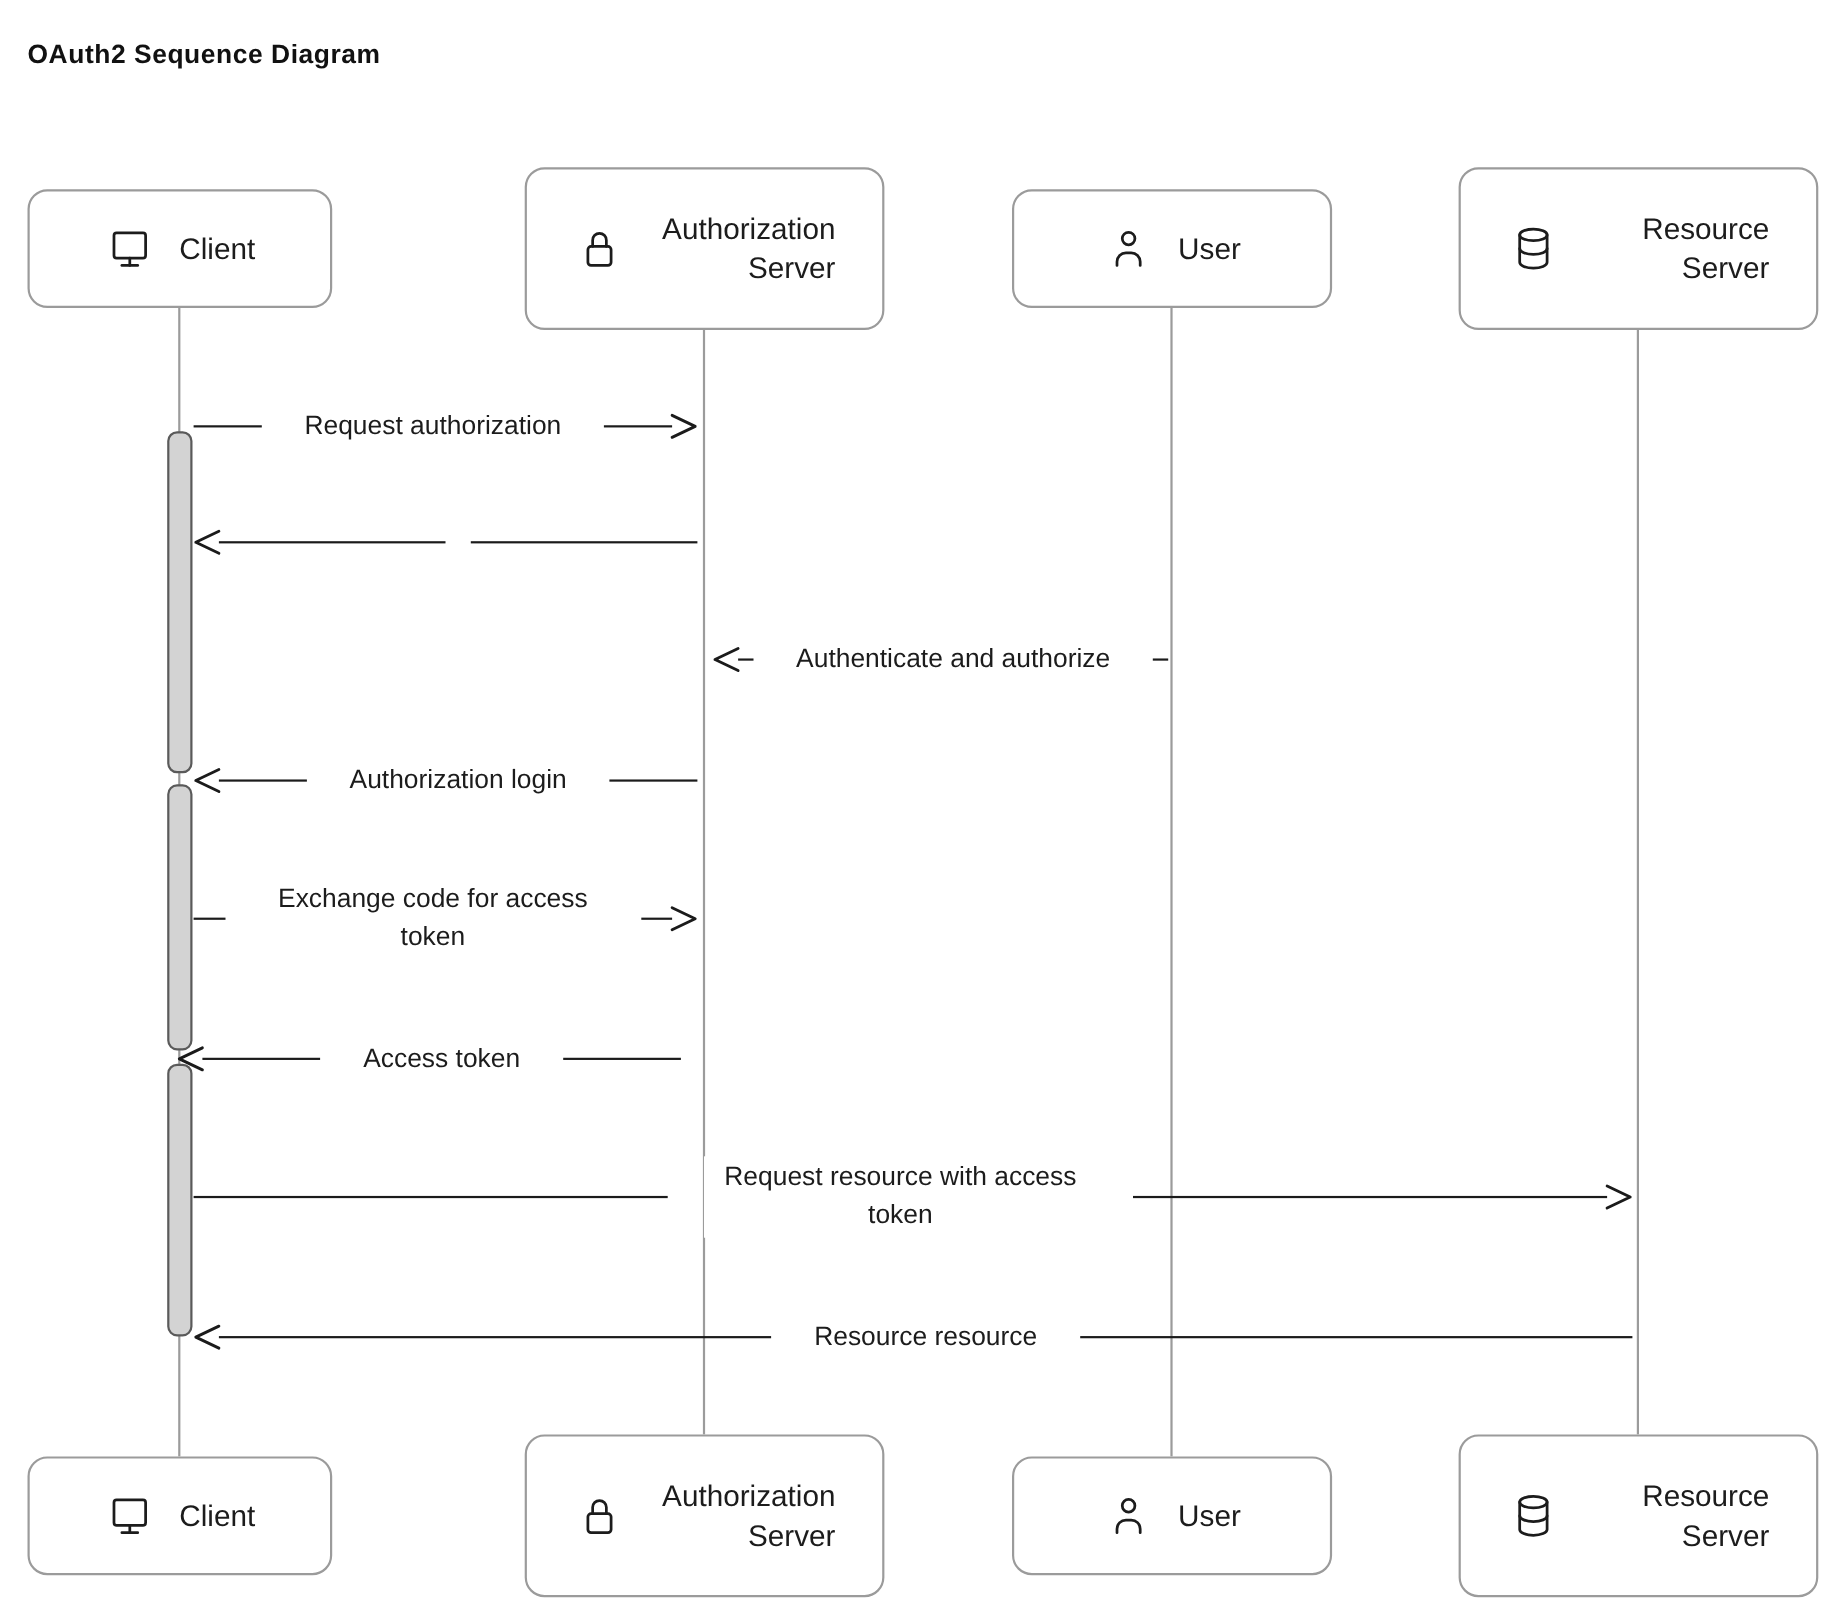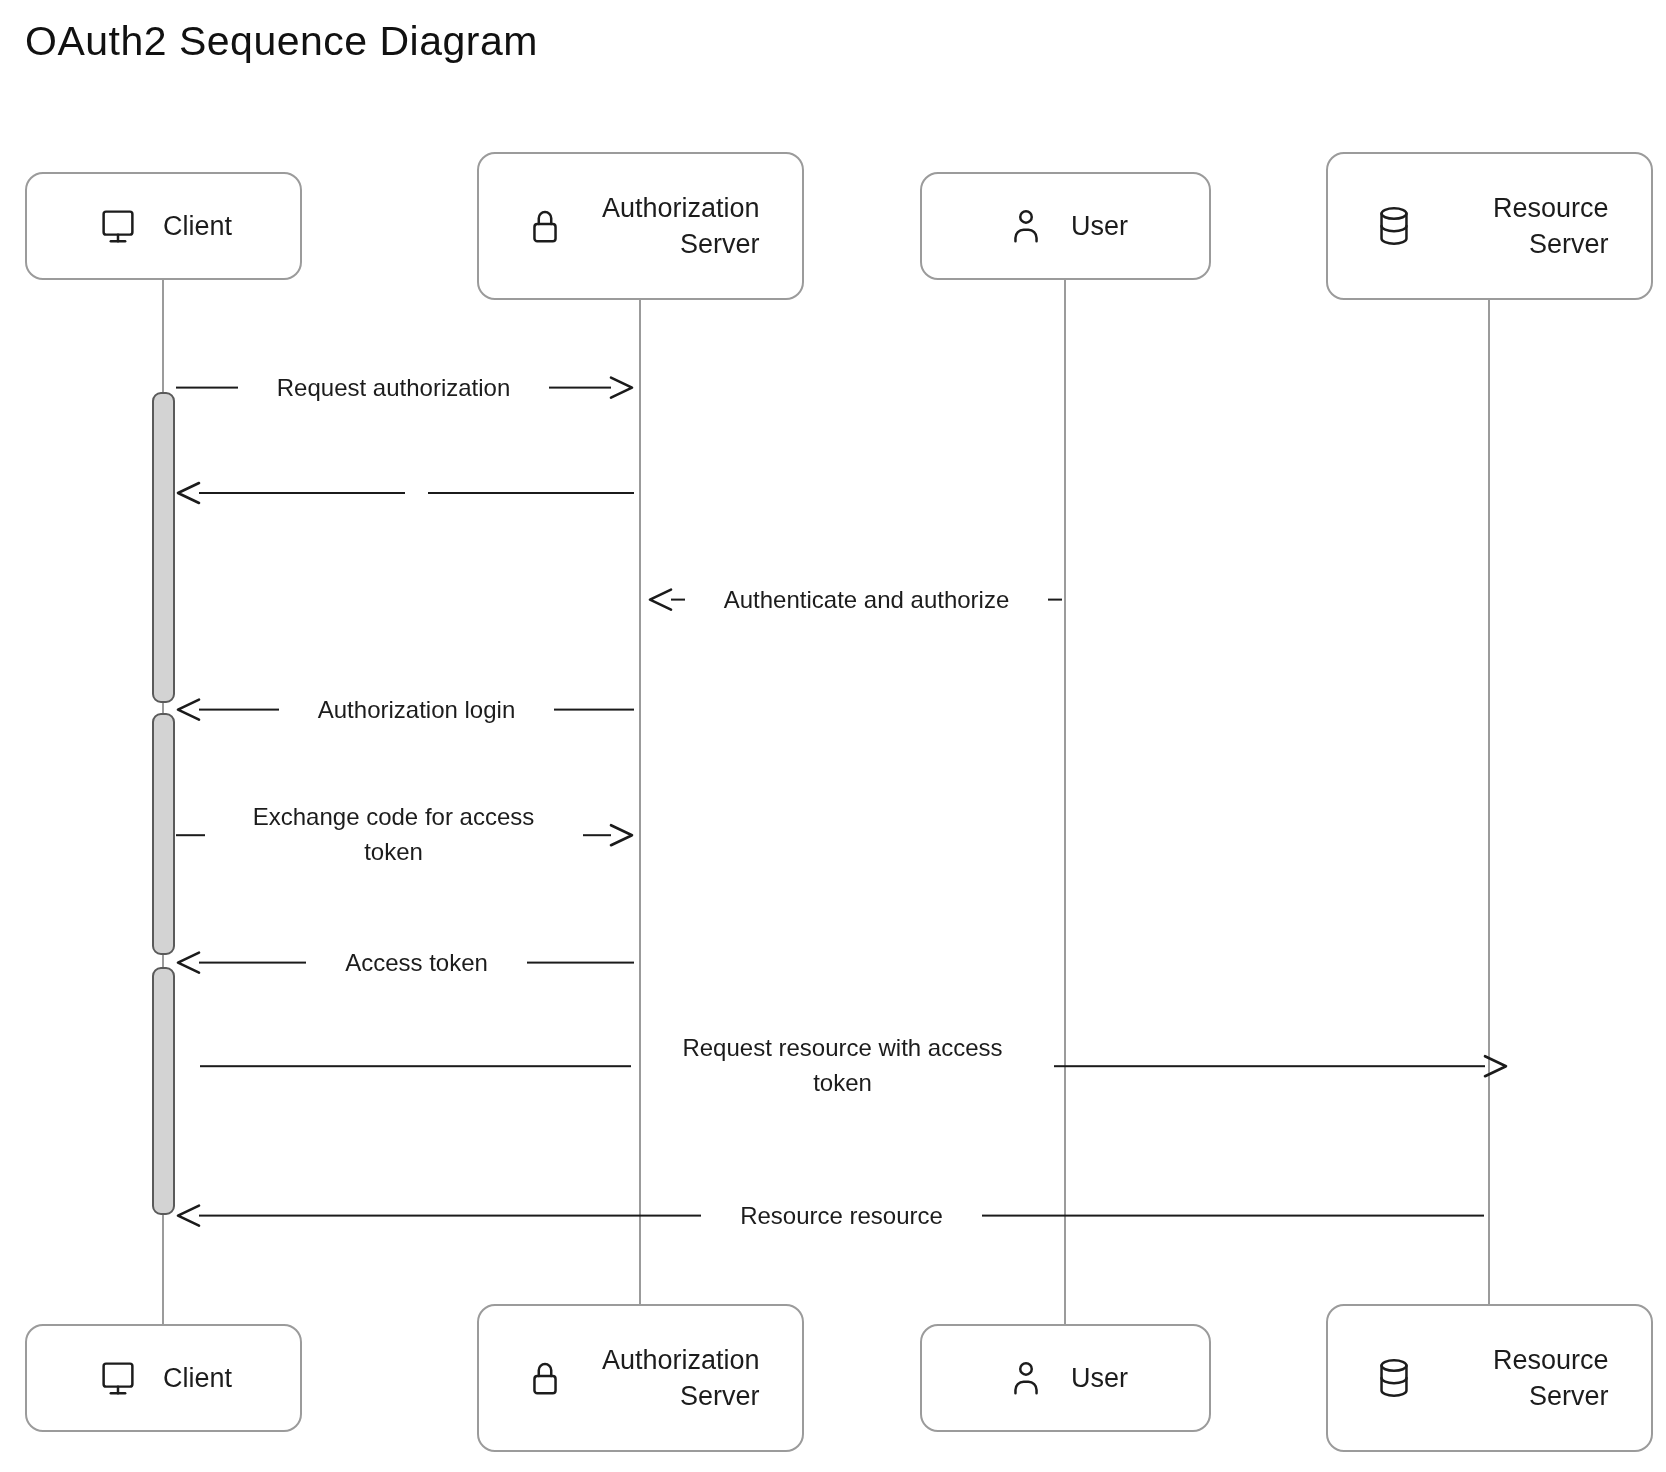--- a/index.html
+++ b/index.html
@@ -5,22 +5,22 @@
   html,body{margin:0;padding:0;background:#ffffff;}
   .canvas{
     position:relative;
     width:1666px;height:1472px;
     background:#ffffff;
     font-family:"Liberation Sans", sans-serif;
     color:#1c1c1c;
     overflow:hidden;
   }
   .title{
-    position:absolute;left:25px;top:18px;margin:0;
-    font-size:41px;font-weight:400;letter-spacing:0.5px;color:#111;
+    position:absolute;left:25px;top:36px;margin:0;
+    font-size:24px;font-weight:700;letter-spacing:0.5px;color:#111;
   }
   
   .actor-box{
     position:absolute;
     background:#ffffff;
     border:2px solid #9b9b9b;
     border-radius:18px;
     display:flex;align-items:center;justify-content:center;
     gap:22px;
     box-sizing:border-box;
@@ -176,32 +176,32 @@
     <span class="msg-line"></span>
     <span class="msg-label wrap w300">Exchange code for access token</span>
     <span class="msg-line"></span>
     <span class="arrowhead right">
       <svg width="30" height="28" viewBox="0 0 30 28" fill="none" stroke="#1b1b1b" stroke-width="2.6" stroke-linecap="round" stroke-linejoin="round">
           <path d="M7 4 L28 14 L7 24"></path>
         </svg>
     </span>
   </div>
 
-  <div class="message" style="left:176px;top:963px;width:458px;">
+  <div class="message" style="left:161px;top:963px;width:458px;">
     <span class="arrowhead left">
       <svg width="30" height="28" viewBox="0 0 30 28" fill="none" stroke="#1b1b1b" stroke-width="2.6" stroke-linecap="round" stroke-linejoin="round">
           <path d="M23 4 L2 14 L23 24"></path>
         </svg>
     </span>
     <span class="msg-line"></span>
     <span class="msg-label">Access token</span>
     <span class="msg-line"></span>
   </div>
 
-  <div class="message" style="left:176px;top:1066px;width:1308px;padding-left:24px;">
+  <div class="message" style="left:176px;top:1088px;width:1308px;">
     <span class="msg-line"></span>
     <span class="msg-label wrap w345">Request resource with access token</span>
     <span class="msg-line"></span>
     <span class="arrowhead right">
       <svg width="30" height="28" viewBox="0 0 30 28" fill="none" stroke="#1b1b1b" stroke-width="2.6" stroke-linecap="round" stroke-linejoin="round">
           <path d="M7 4 L28 14 L7 24"></path>
         </svg>
     </span>
   </div>
 

